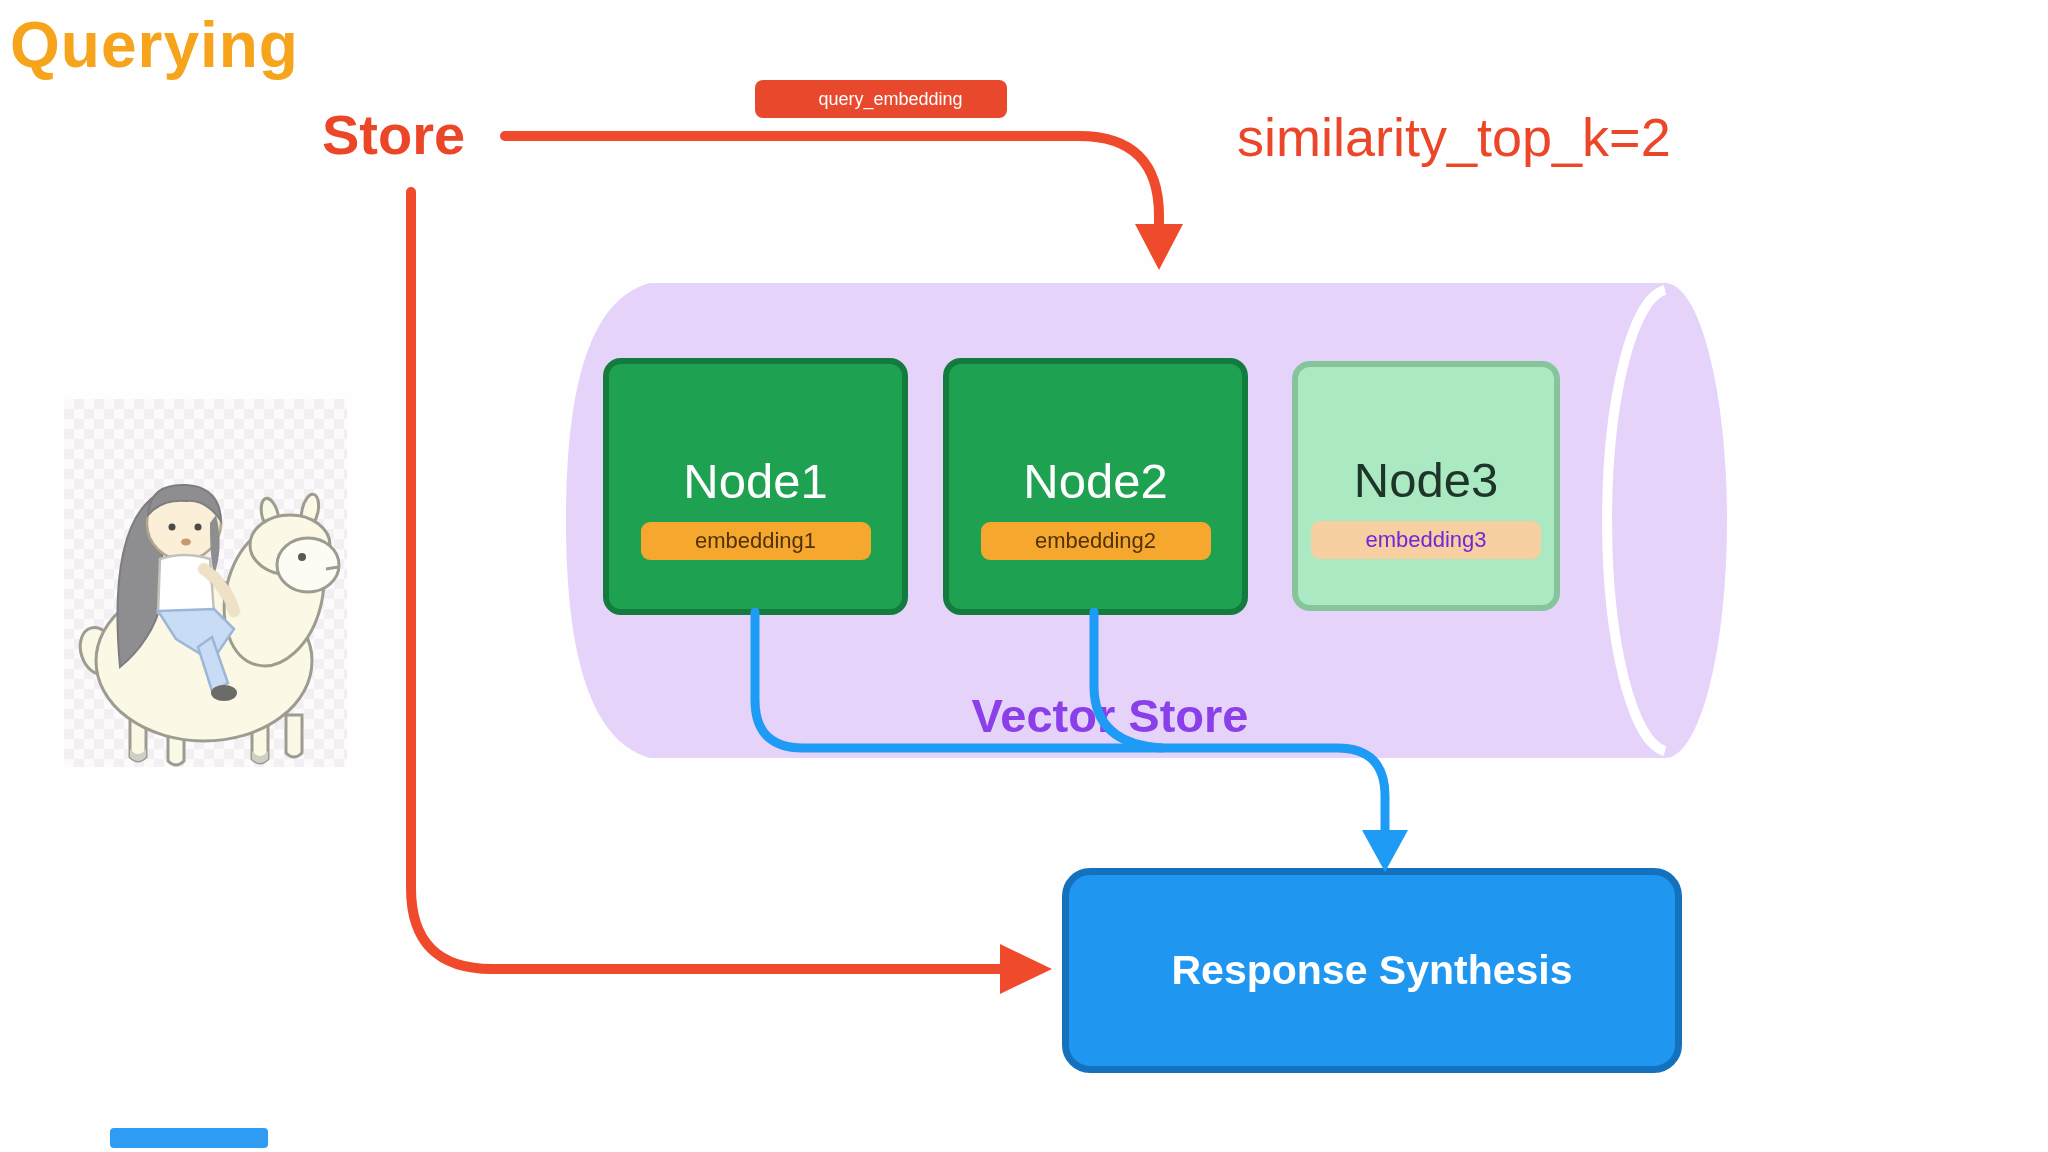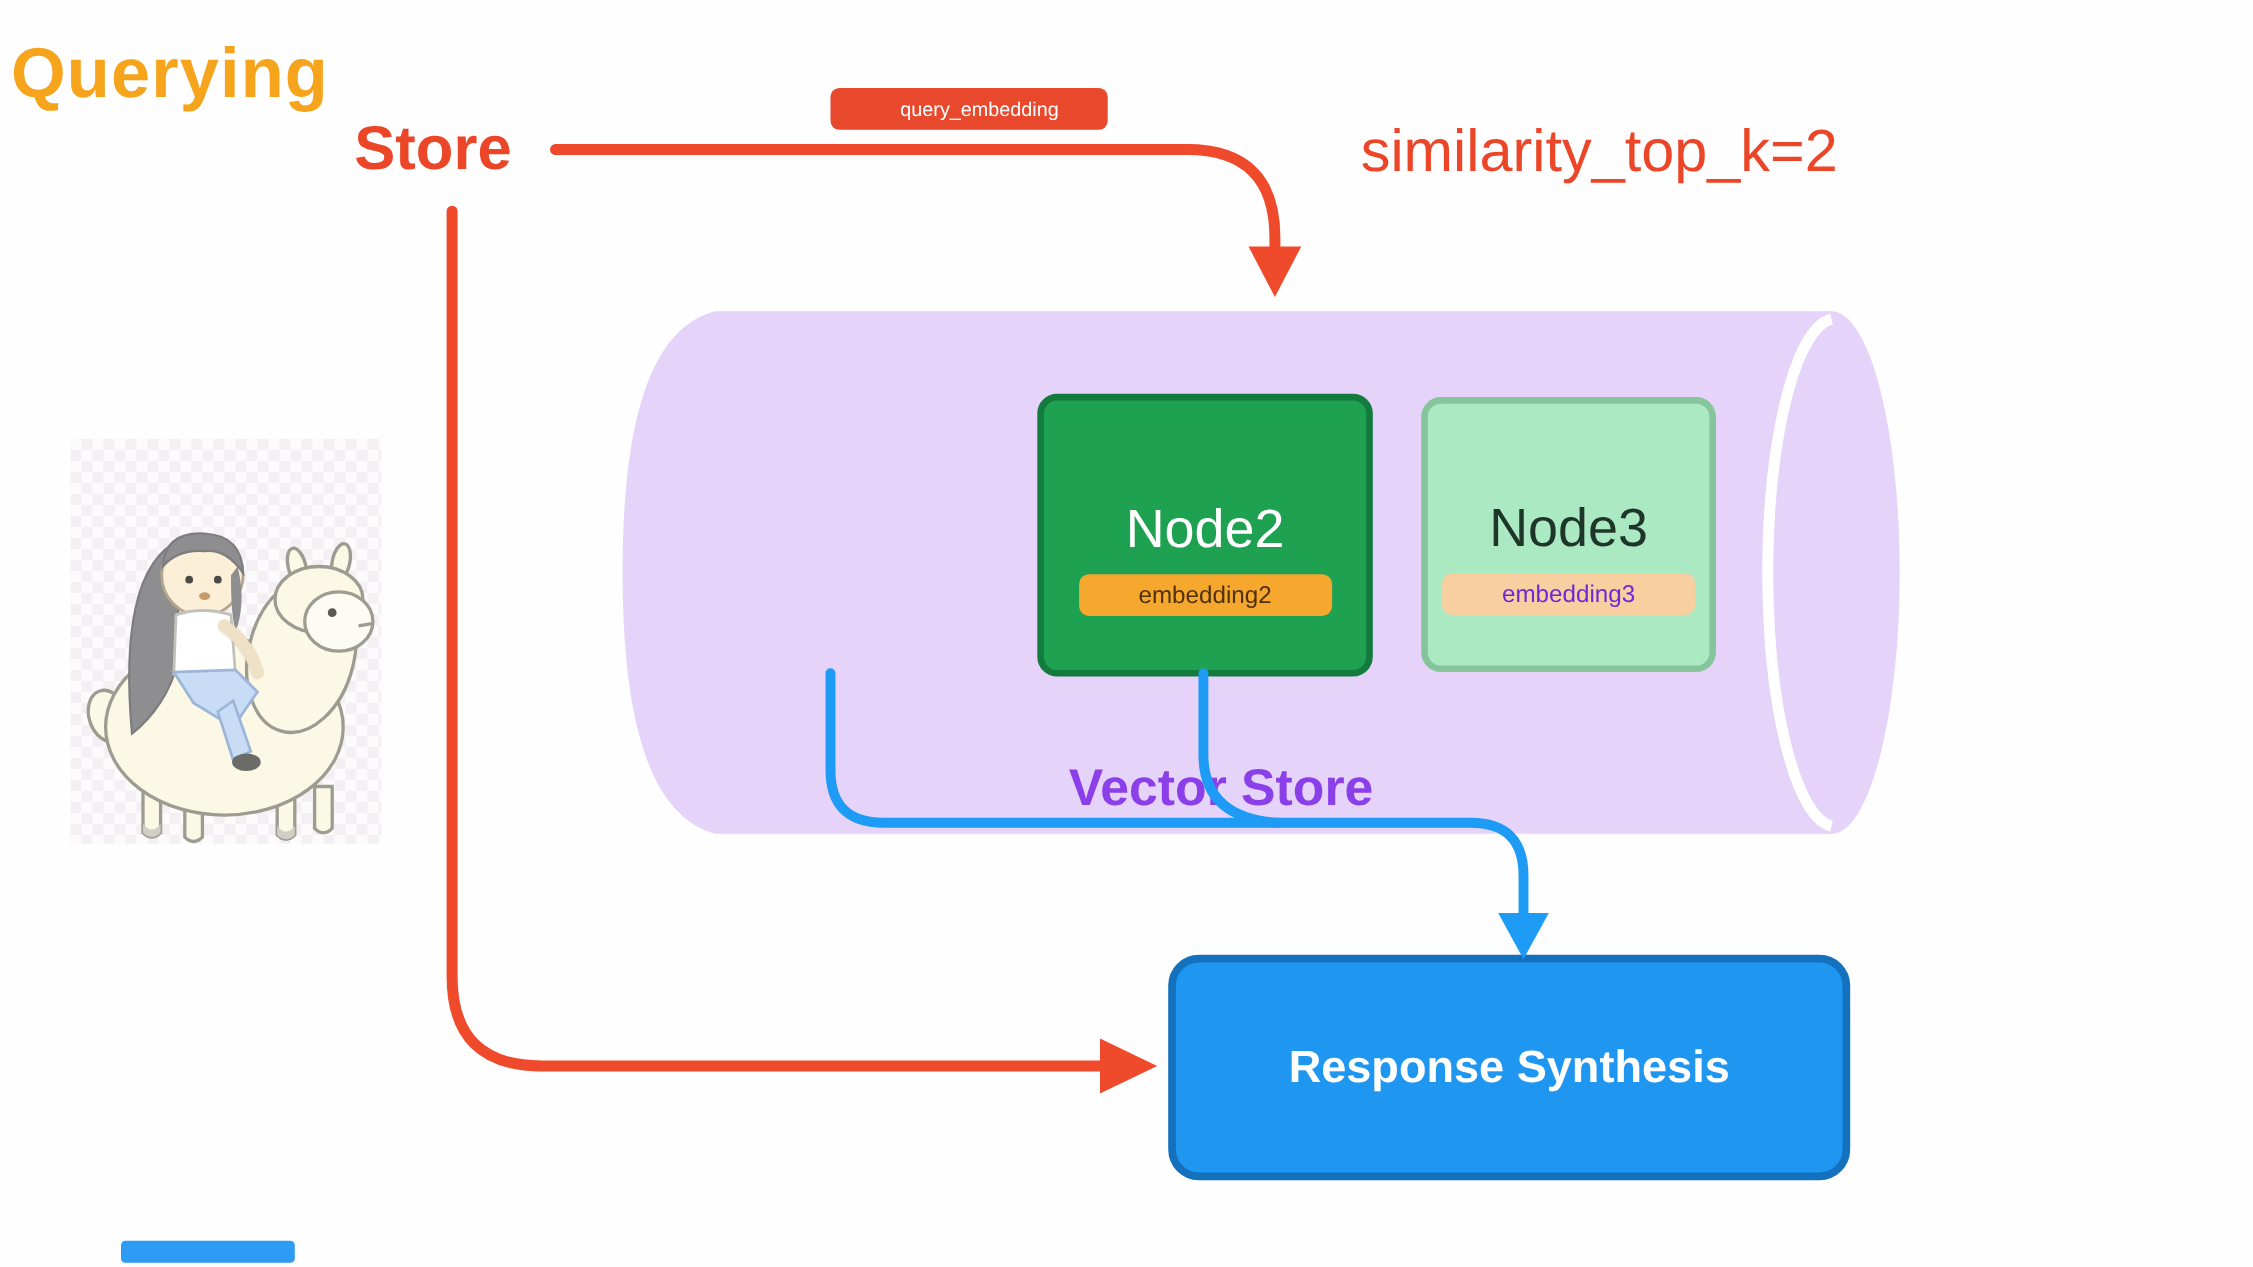--- a/index.html
+++ b/index.html
@@ -4,21 +4,21 @@
 <style>
   html,body{margin:0;padding:0;background:#ffffff;}
   #stage{
     position:relative;width:2048px;height:1152px;overflow:hidden;background:#fefefe;
     font-family:"Liberation Sans",sans-serif;
   }
   .abs{position:absolute;}
   
   #slide-title{
     left:10px;top:8px;font-size:64px;font-weight:700;letter-spacing:1px;
-    color:var(--title-orange,#F6A41B);z-index:6;margin-top:21px;
+    color:var(--title-orange,#F6A41B);z-index:6;
   }
   #query-label{
     left:322px;top:102px;font-size:56px;font-weight:700;
     color:var(--accent-red,#EB4628);z-index:6;
   }
   #query-embedding-badge{
     left:755px;top:80px;width:233px;height:38px;border-radius:8px;
     background:var(--badge-red,#E8482C);color:#ffffff;font-size:18px;
     display:flex;align-items:center;justify-content:center;z-index:6;padding-left:19px;
   }
@@ -95,20 +95,24 @@
   <div id="query-label" class="abs">Store</div>
 
   <div id="query-embedding-badge" class="abs">
     <span>query_embedding</span>
   </div>
 
   <div id="similarity-annotation" class="abs">similarity_top_k=2</div>
 
   <div id="vector-store-label" class="abs">Vector Store</div>
 
+  <div class="node" style="left:603px;">
+    <div class="node-label">Node1</div>
+    <div class="embedding-pill">embedding1</div>
+  </div>
 
   <div class="node" style="left:943px;">
     <div class="node-label">Node2</div>
     <div class="embedding-pill">embedding2</div>
   </div>
 
   <div class="node unselected" style="left:1292px;">
     <div class="node-label">Node3</div>
     <div class="embedding-pill">embedding3</div>
   </div>

